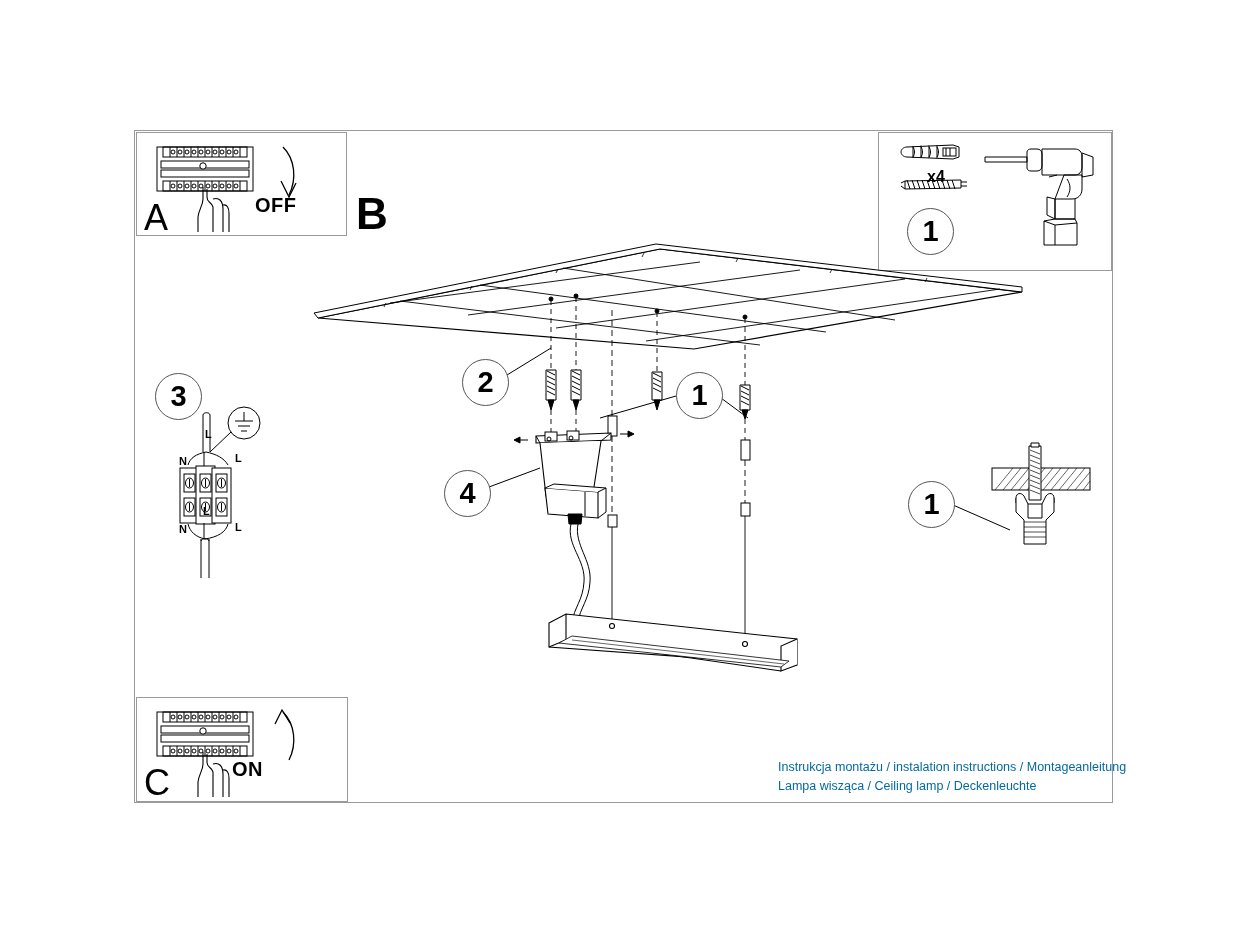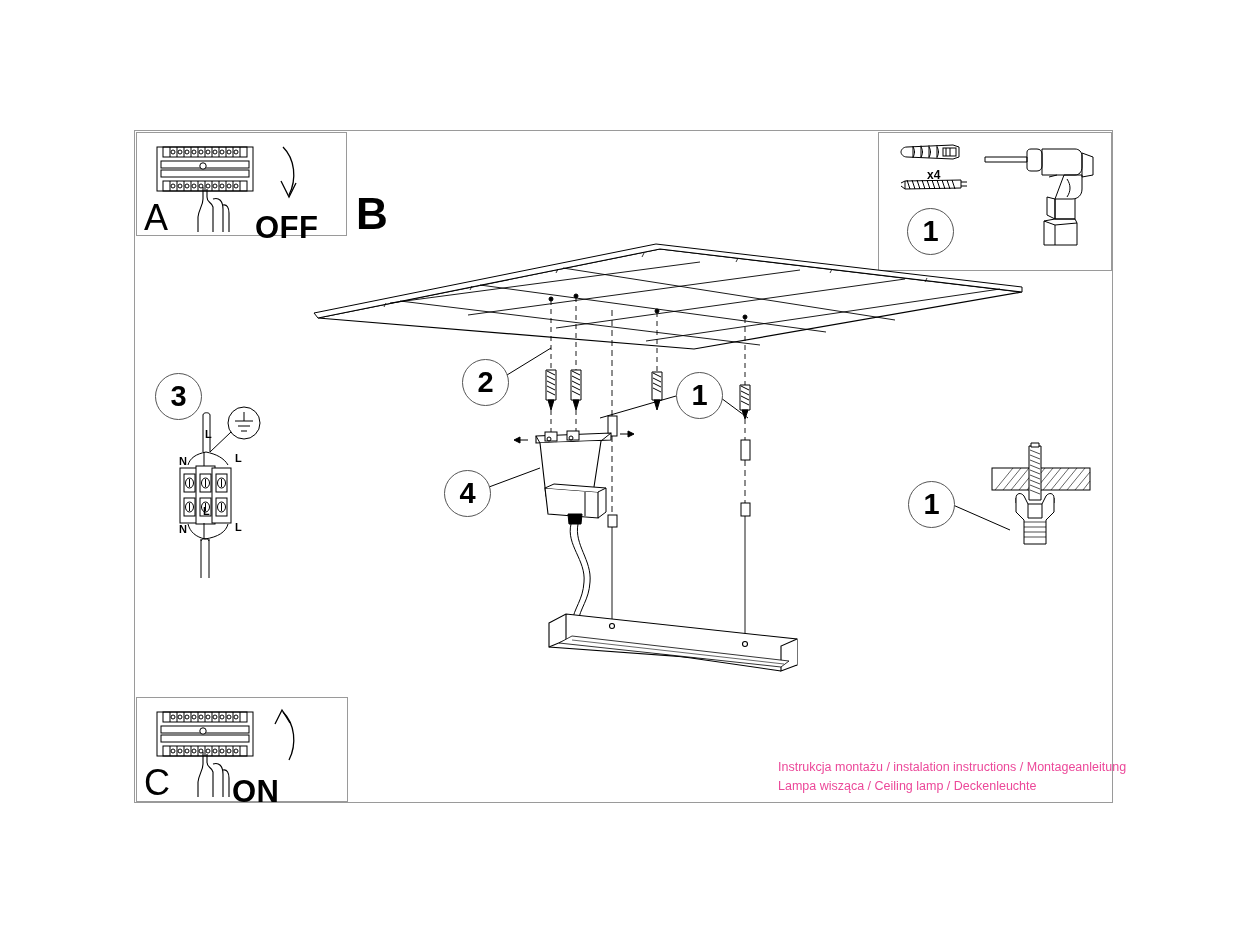--- a/index.html
+++ b/index.html
@@ -7,33 +7,33 @@
   #sheet{position:relative;width:1249px;height:936px;overflow:hidden;background:#fff;}
   #frame{position:absolute;left:134px;top:130px;width:979px;height:673px;border:1.5px solid #9a9a9a;box-sizing:border-box;}
   .panel{position:absolute;border:1.5px solid #9a9a9a;box-sizing:border-box;background:#fff;}
   #panelA{left:136px;top:132px;width:211px;height:104px;}
   #panelC{left:136px;top:697px;width:212px;height:105px;}
   #panelTools{left:878px;top:132px;width:234px;height:139px;}
   .step-letter{position:absolute;font-size:36px;font-weight:400;line-height:1;font-family:"Liberation Sans",sans-serif;}
   #letterA{left:144px;top:200px;}
   #letterB{left:356px;top:192px;font-size:44px;font-weight:700;}
   #letterC{left:144px;top:765px;}
-  .word{position:absolute;font-size:31px;font-weight:700;letter-spacing:0.5px;margin-top:16px;}
+  .word{position:absolute;font-size:20px;font-weight:700;letter-spacing:0.5px;}
   #wordOFF{left:255px;top:194px;}
   #wordON{left:232px;top:758px;}
   .callout{position:absolute;width:45px;height:45px;border:1.6px solid #555;border-radius:50%;background:#fff;
            display:flex;align-items:center;justify-content:center;font-size:29px;font-weight:700;color:#000;}
   #c2{left:462px;top:359px;}
   #c1main{left:676px;top:372px;}
   #c4{left:444px;top:470px;}
   #c1tool{left:907px;top:208px;}
   #c1anchor{left:908px;top:481px;}
   #c3{left:155px;top:373px;}
-  .xfour{position:absolute;left:927px;top:168px;font-size:12px;font-weight:700;}
-  #caption{position:absolute;left:778px;top:758px;font-size:12.5px;line-height:1.55;color:#ec4899;white-space:pre-line;font-family:"Liberation Sans",sans-serif;}
+  .xfour{position:absolute;left:927px;top:168px;font-size:16px;font-weight:700;}
+  #caption{position:absolute;left:778px;top:758px;font-size:12.5px;line-height:1.55;color:#0369a1;white-space:pre-line;font-family:"Liberation Sans",sans-serif;}
   .nl{position:absolute;font-size:11px;font-weight:700;}
   svg{display:block;}
   .ovl{position:absolute;left:0;top:0;width:1249px;height:936px;pointer-events:none;}
 </style>
 </head>
 <body>
 
 <div id="sheet">
 
   <div id="frame"></div>

